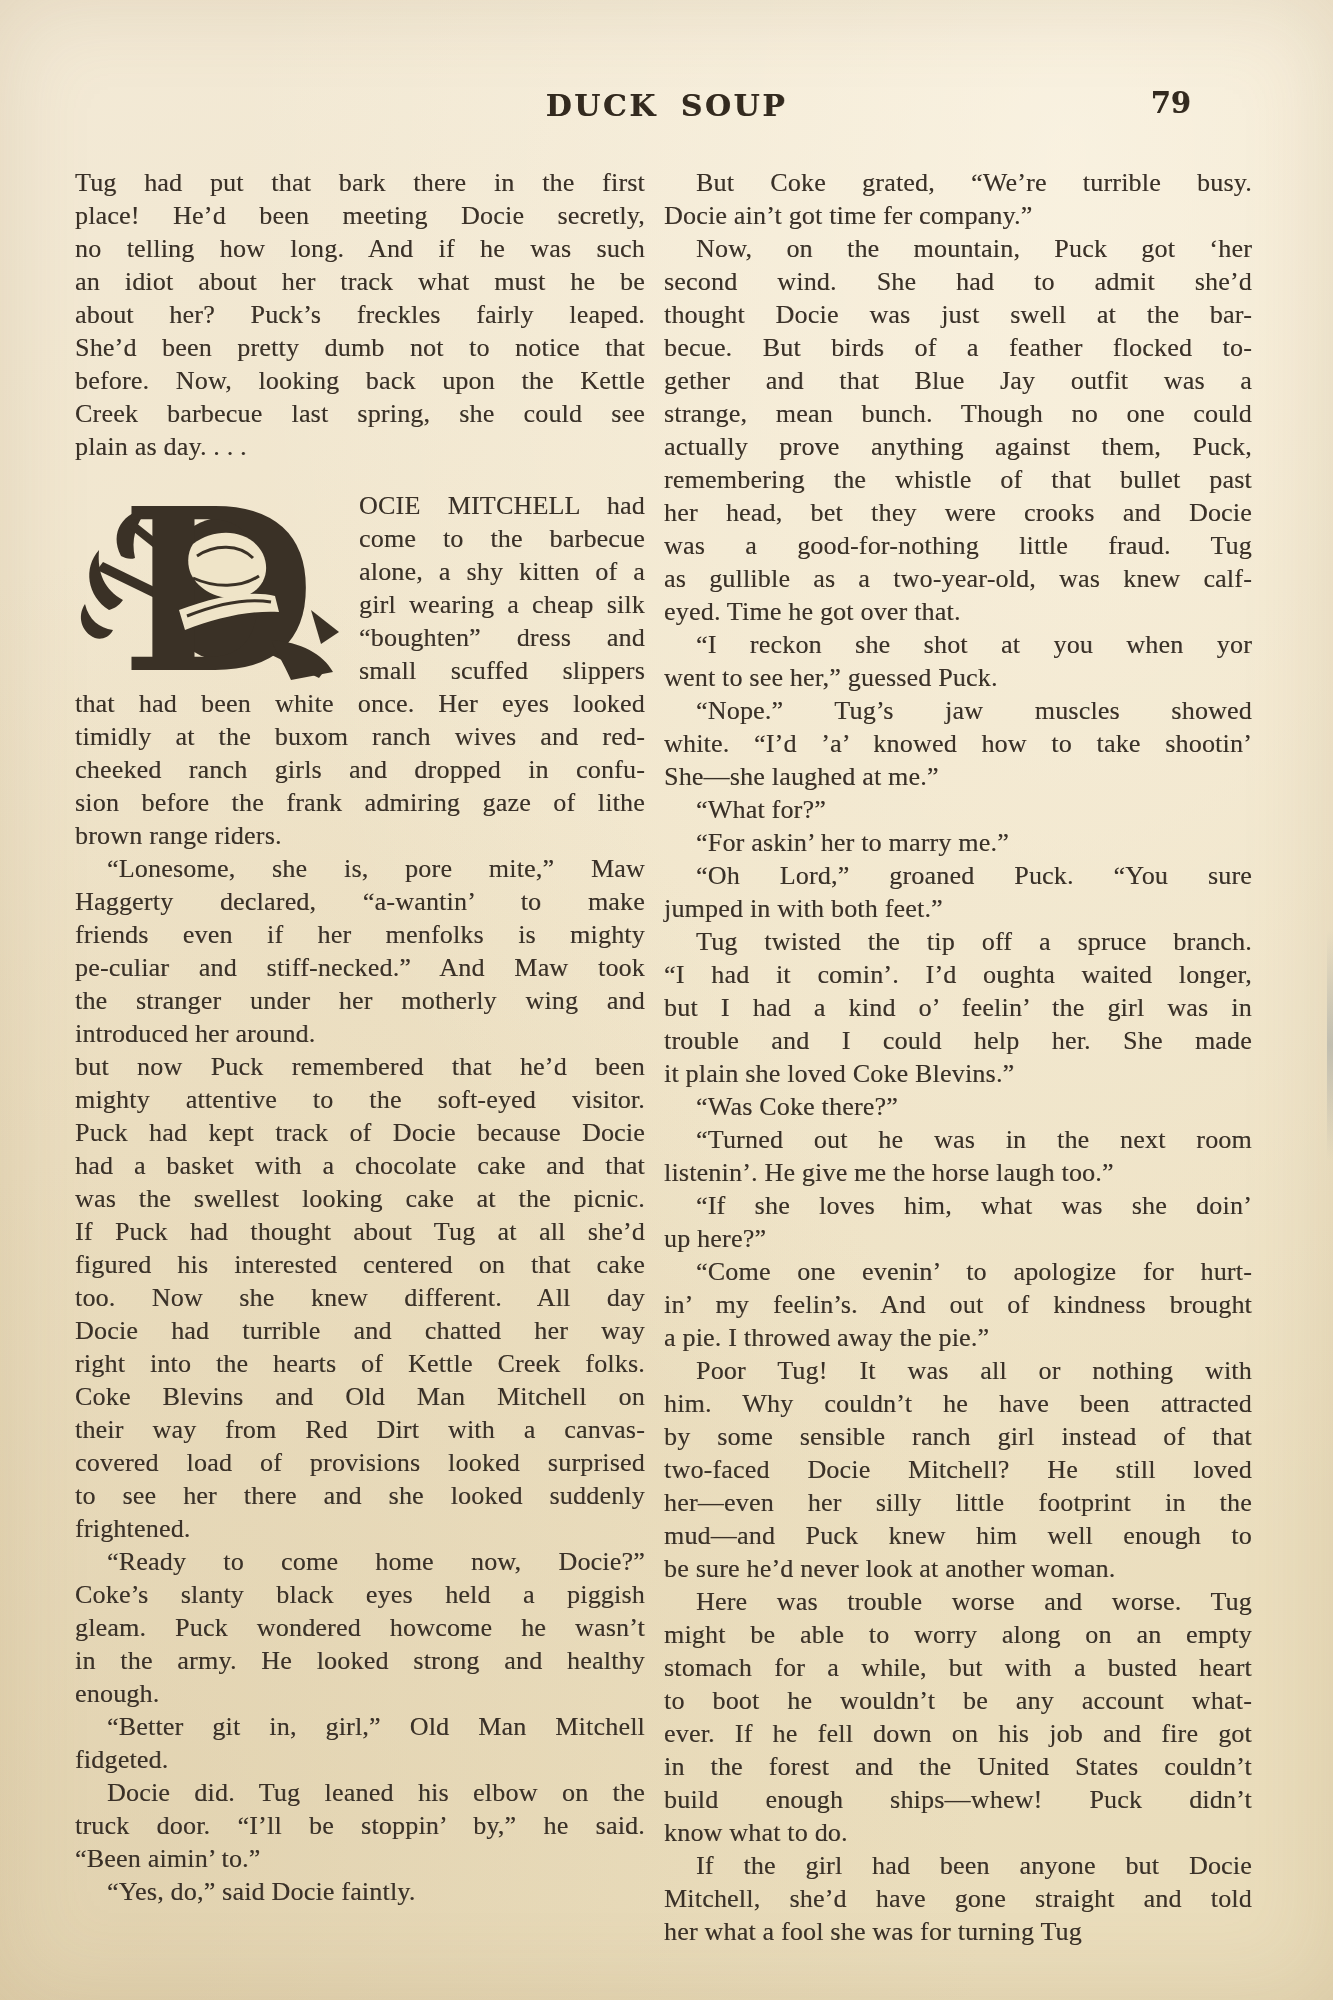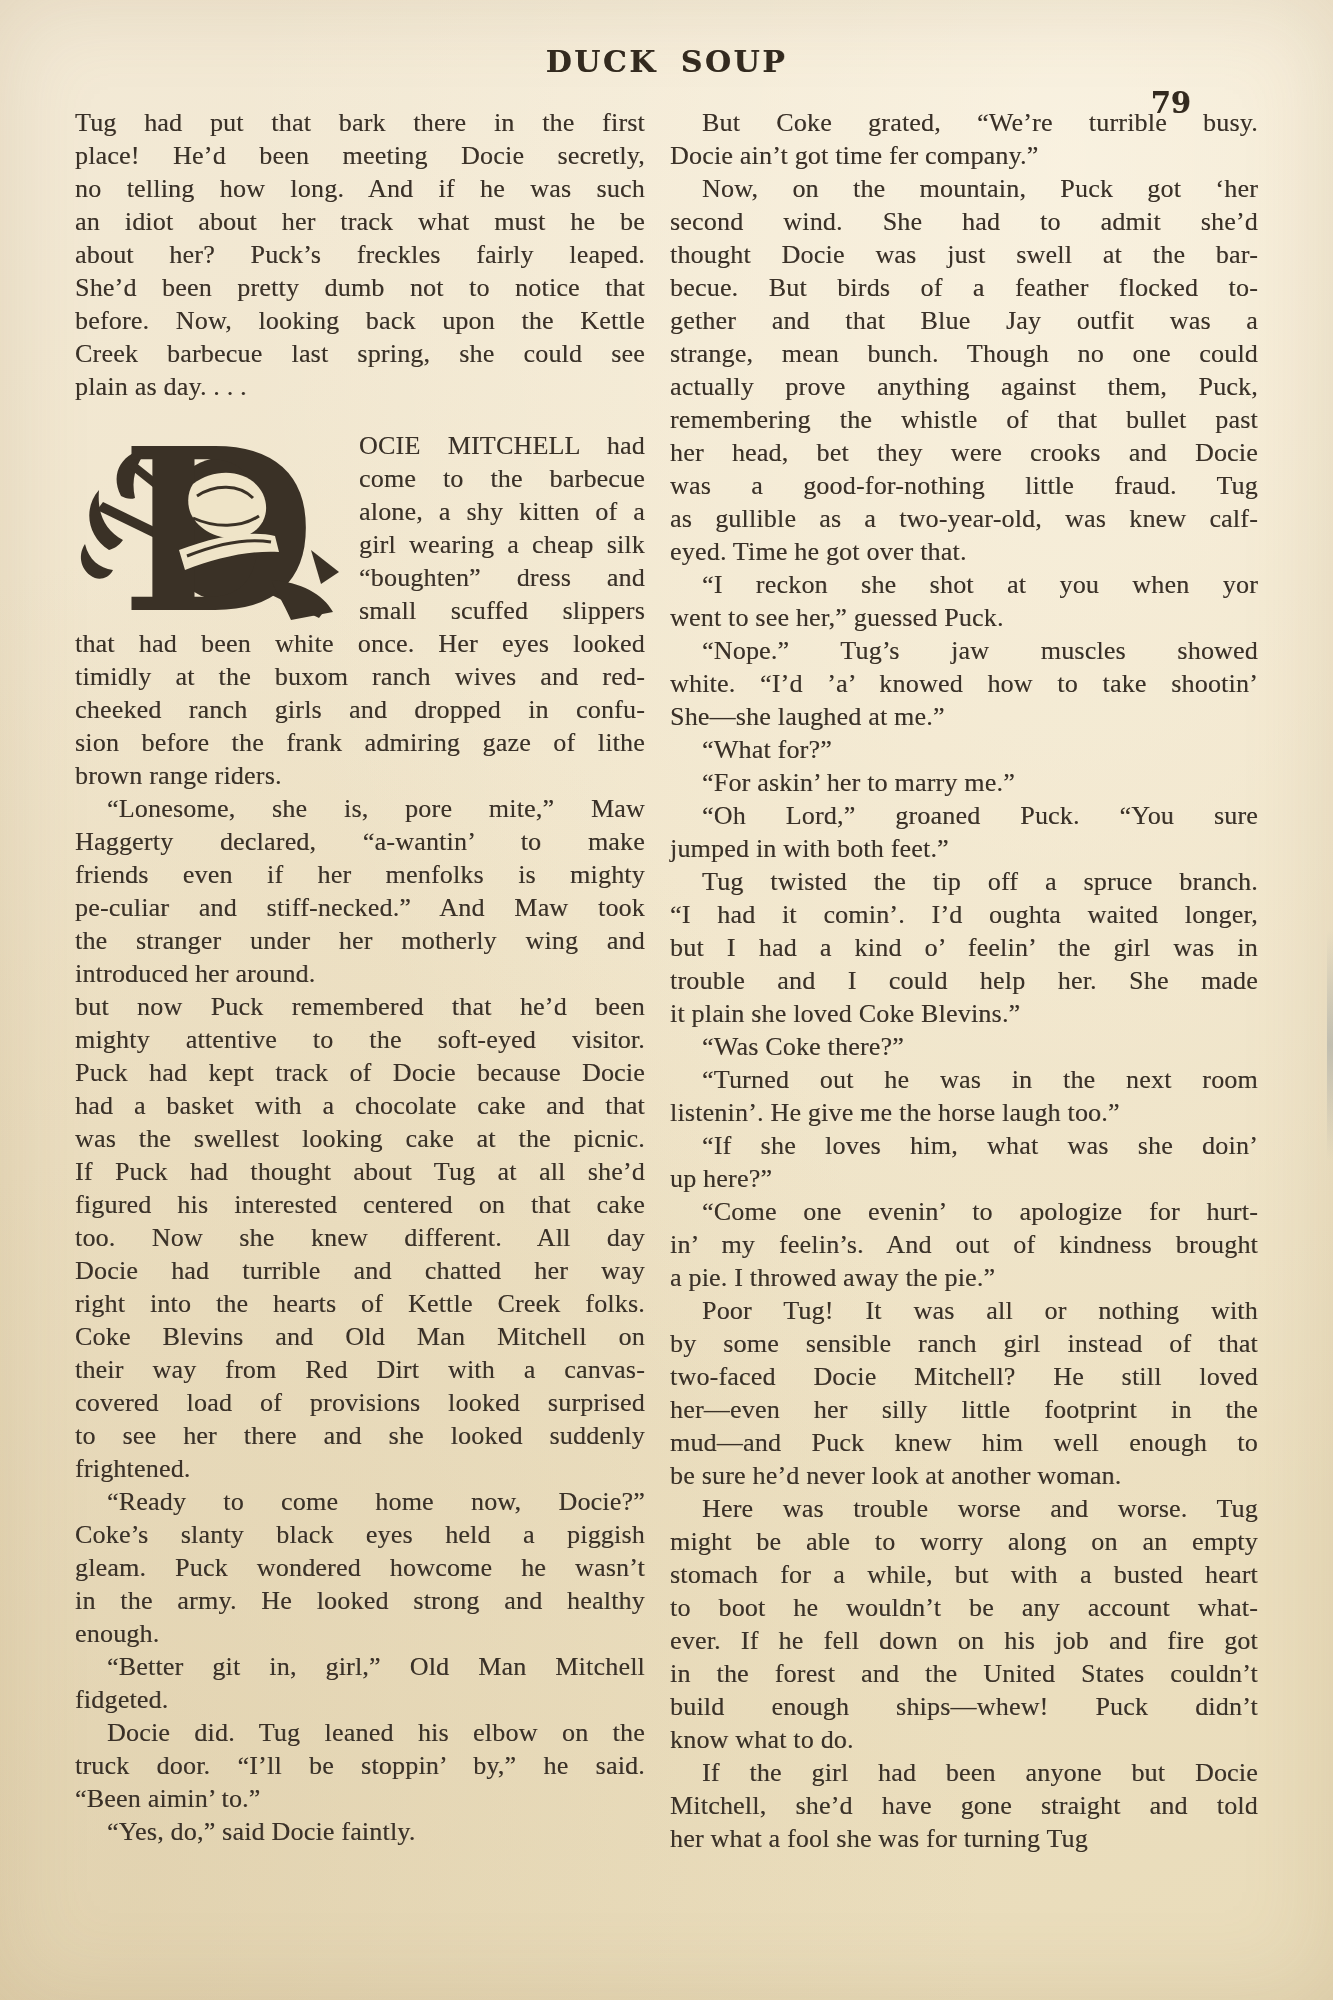--- a/index.html
+++ b/index.html
@@ -8,32 +8,32 @@
   .page{
     position:relative;width:1333px;height:2000px;overflow:hidden;
     background:
       radial-gradient(ellipse at 80% 8%, rgba(255,250,238,0.55), rgba(255,250,238,0) 55%),
       radial-gradient(ellipse at 10% 95%, rgba(214,196,158,0.45), rgba(214,196,158,0) 50%),
       linear-gradient(155deg,#f3ead7 0%,#efe3c7 45%,#e9dcba 100%);
     box-shadow:inset 0 0 90px rgba(150,118,66,0.18);
     font-family:"Liberation Serif","DejaVu Serif",serif;
     color:#3a3128;
   }
-  .header{position:relative;padding-top:44px;height:34px;}
+  .header{position:relative;padding-top:88px;height:34px;}
   .title{
     text-align:center;font-family:"DejaVu Serif","Liberation Serif",serif;
     font-weight:bold;font-size:30px;letter-spacing:2.5px;word-spacing:10px;color:#332a1f;
     text-shadow:0.4px 0.4px 0.6px rgba(51,42,31,0.5);
   }
   .pagenum{
     position:absolute;top:86px;right:142px;
     font-family:"DejaVu Serif","Liberation Serif",serif;font-weight:bold;font-size:29px;color:#332a1f;
     text-shadow:0.4px 0.4px 0.6px rgba(51,42,31,0.5);
   }
-  .columns{display:flex;margin:28px 0 0 75px;gap:25px;}
+  .columns{display:flex;margin:44px 0 0 75px;gap:19px;}
   .col-left{width:570px;}
   .col-right{width:588px;}
   .paragraph{overflow:visible;}
   .paragraph.scene-start{margin-top:26px;}
   .line{
     font-size:26px;line-height:33px;
     text-align:justify;text-align-last:justify;
     letter-spacing:0.2px;
     text-shadow:0.3px 0.3px 0.5px rgba(56,46,36,0.45);
   }
@@ -205,20 +205,21 @@
           <div class="line indent">“If she loves him, what was she doin’</div>
           <div class="line last">up here?”</div>
         </div>
         <div class="paragraph">
           <div class="line indent">“Come one evenin’ to apologize for hurt-</div>
           <div class="line">in’ my feelin’s. And out of kindness brought</div>
           <div class="line last">a pie. I throwed away the pie.”</div>
         </div>
         <div class="paragraph">
           <div class="line indent">Poor Tug! It was all or nothing with</div>
+          <div class="line">him. Why couldn’t he have been attracted</div>
           <div class="line">by some sensible ranch girl instead of that</div>
           <div class="line">two-faced Docie Mitchell? He still loved</div>
           <div class="line">her—even her silly little footprint in the</div>
           <div class="line">mud—and Puck knew him well enough to</div>
           <div class="line last">be sure he’d never look at another woman.</div>
         </div>
         <div class="paragraph">
           <div class="line indent">Here was trouble worse and worse. Tug</div>
           <div class="line">might be able to worry along on an empty</div>
           <div class="line">stomach for a while, but with a busted heart</div>

